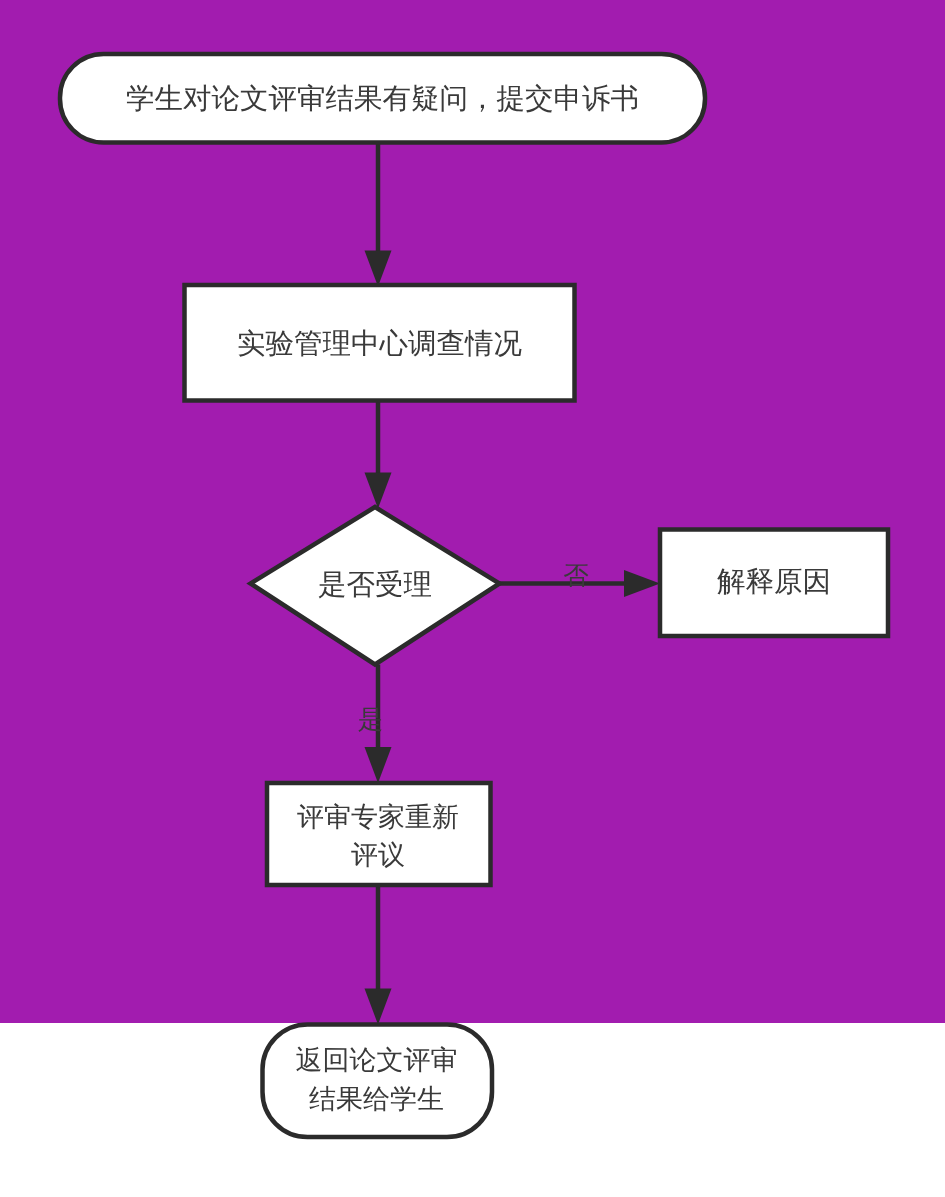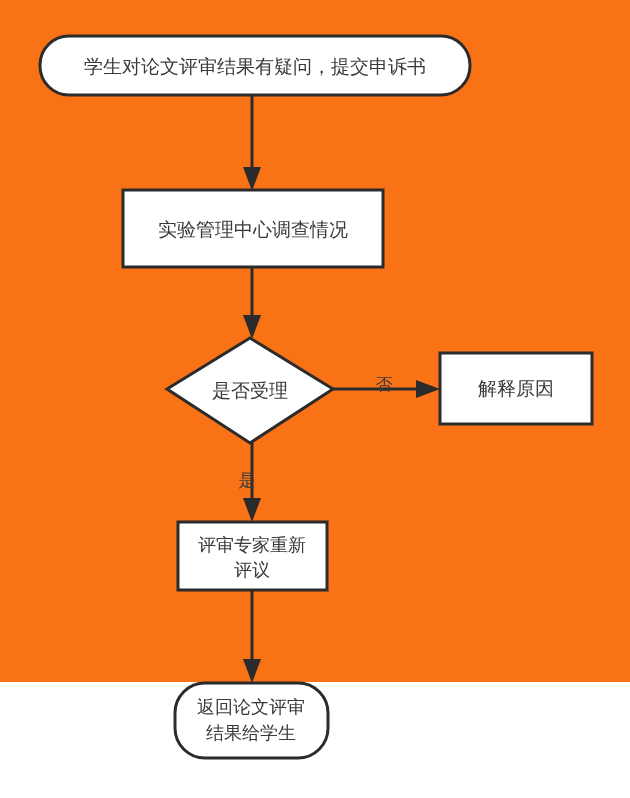--- a/index.html
+++ b/index.html
@@ -11,21 +11,21 @@
   body {
     width: 630px;
     height: 798px;
     overflow: hidden;
     font-family: "DejaVu Sans", "Liberation Sans", sans-serif;
   }
   #flowchart-root {
     position: relative;
     width: 630px;
     height: 682px;
-    background: #f97316;
+    background: #a21caf;
   }
   svg.flow-svg {
     display: block;
     width: 630px;
     height: 798px;
   }
   .node-shape {
     fill: #ffffff;
     stroke: #2b2b2b;
     stroke-width: 3;

